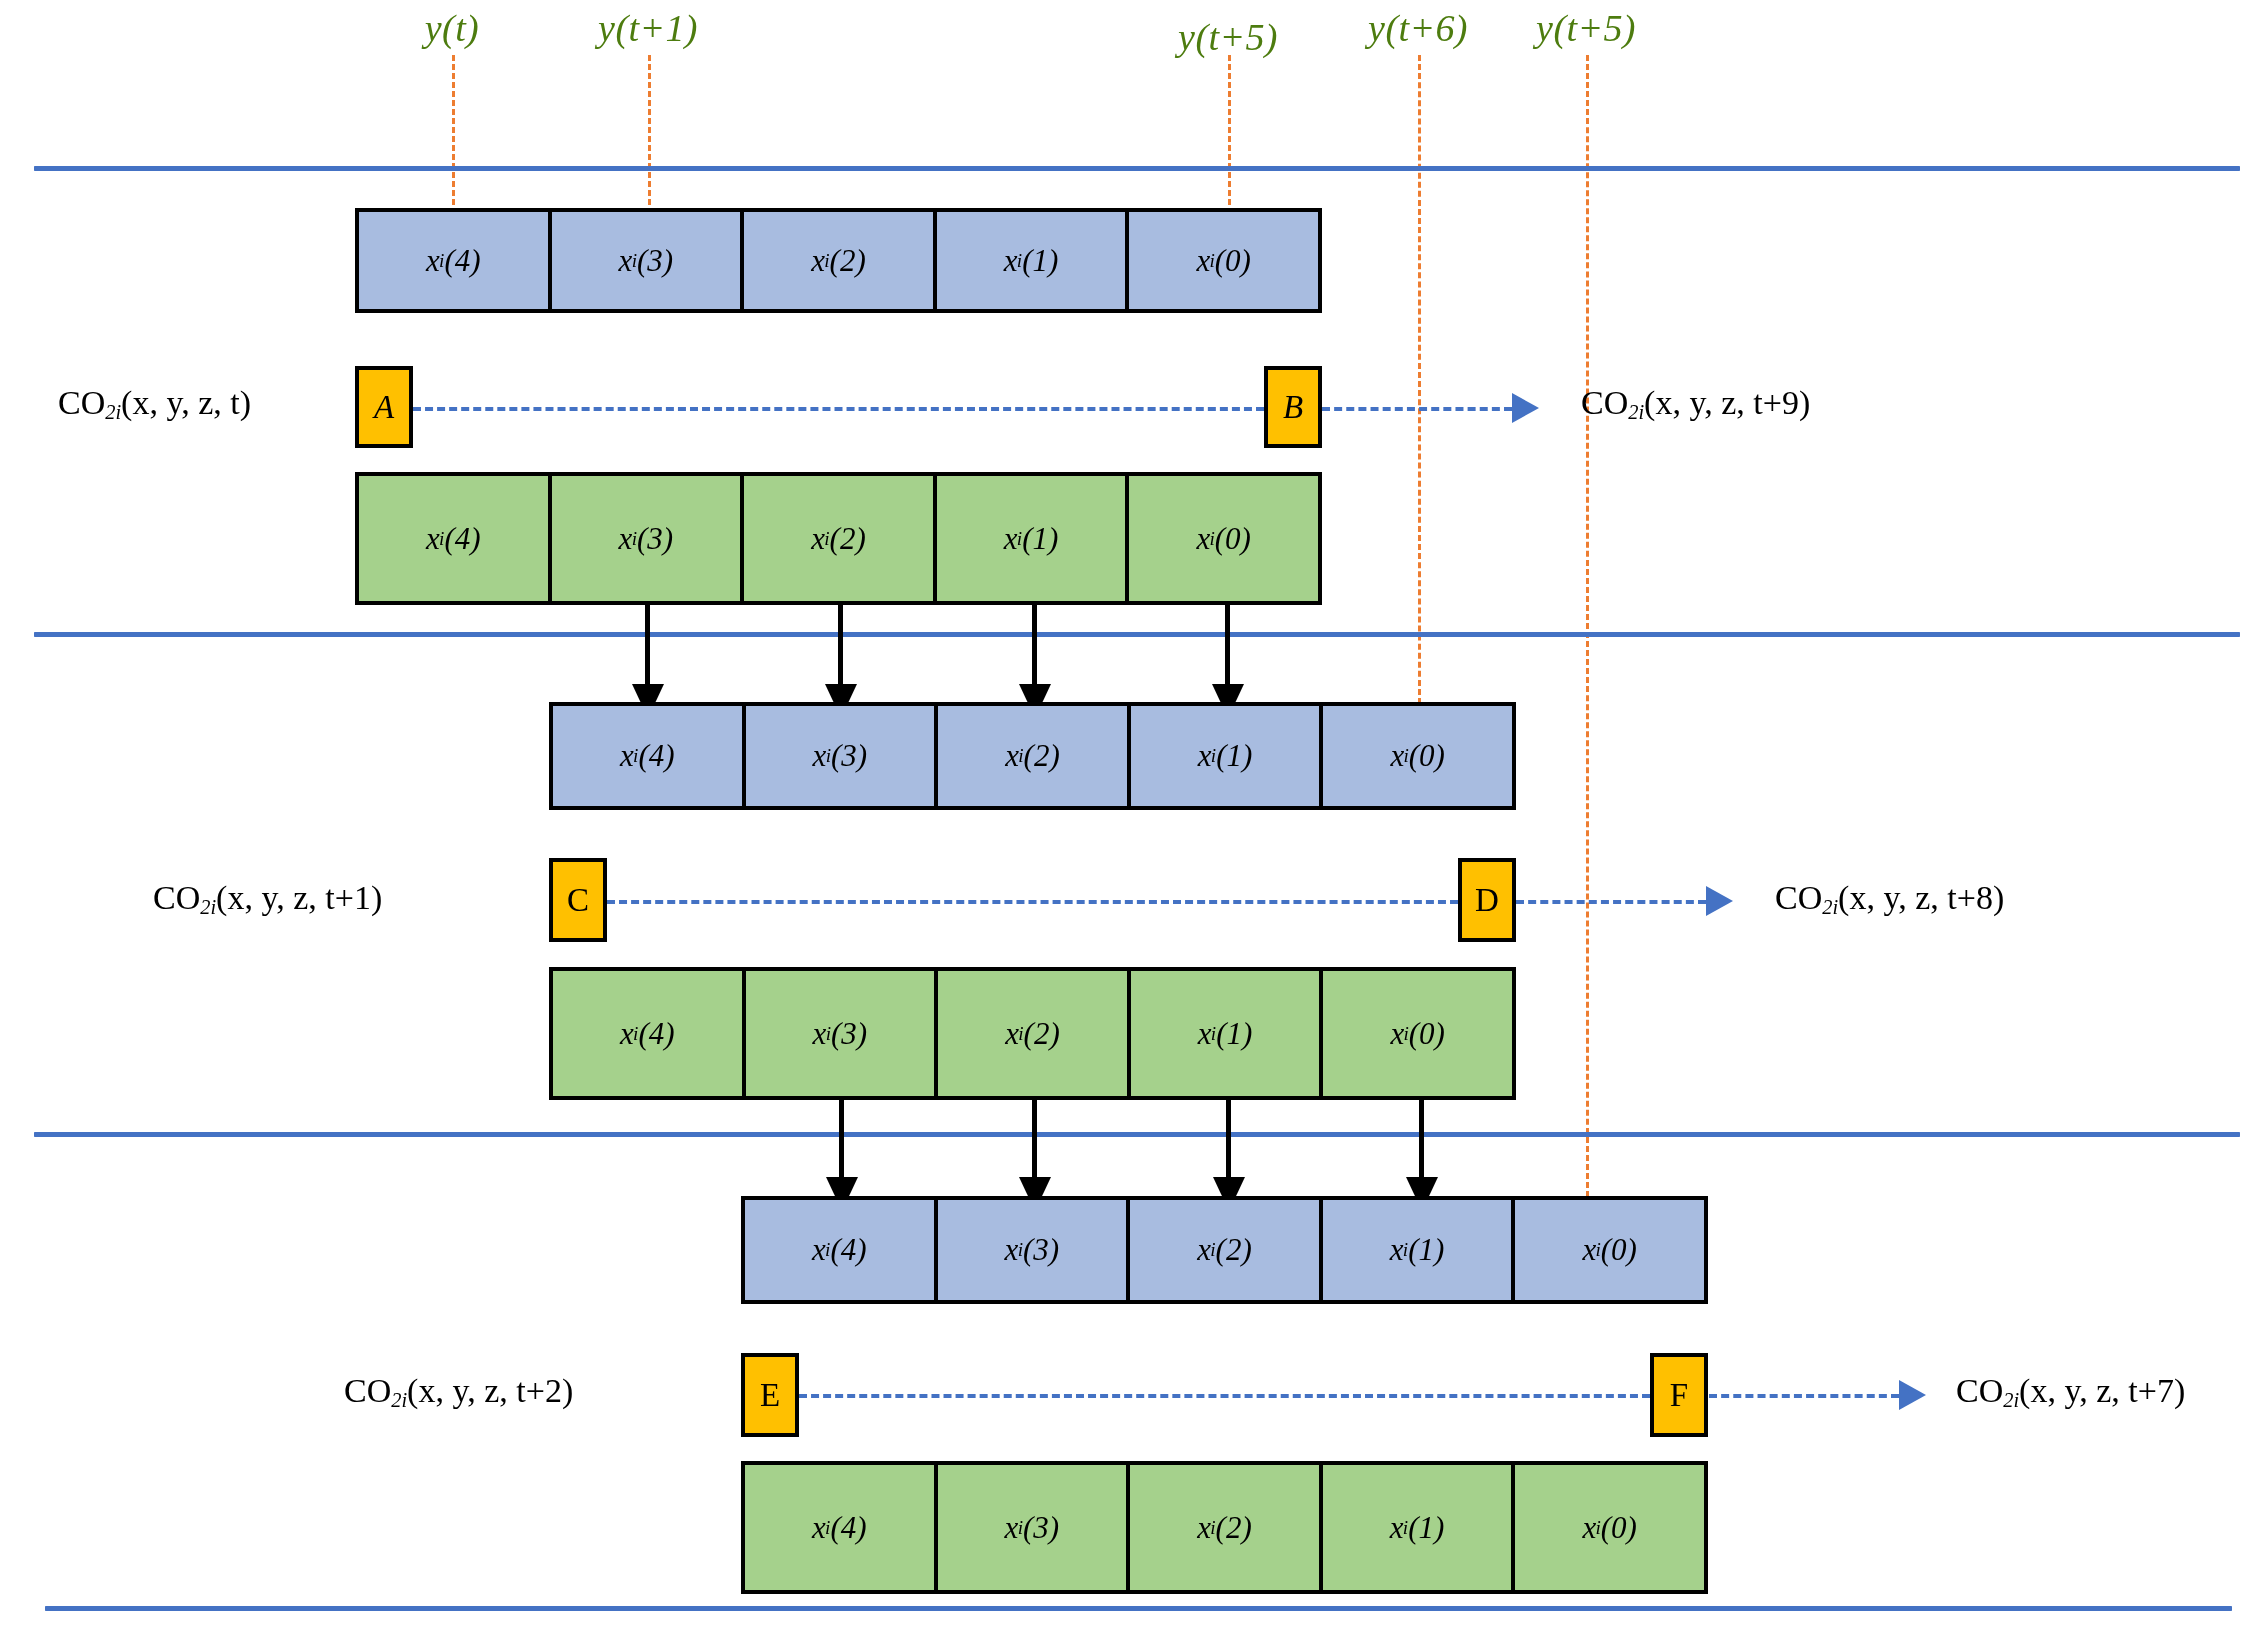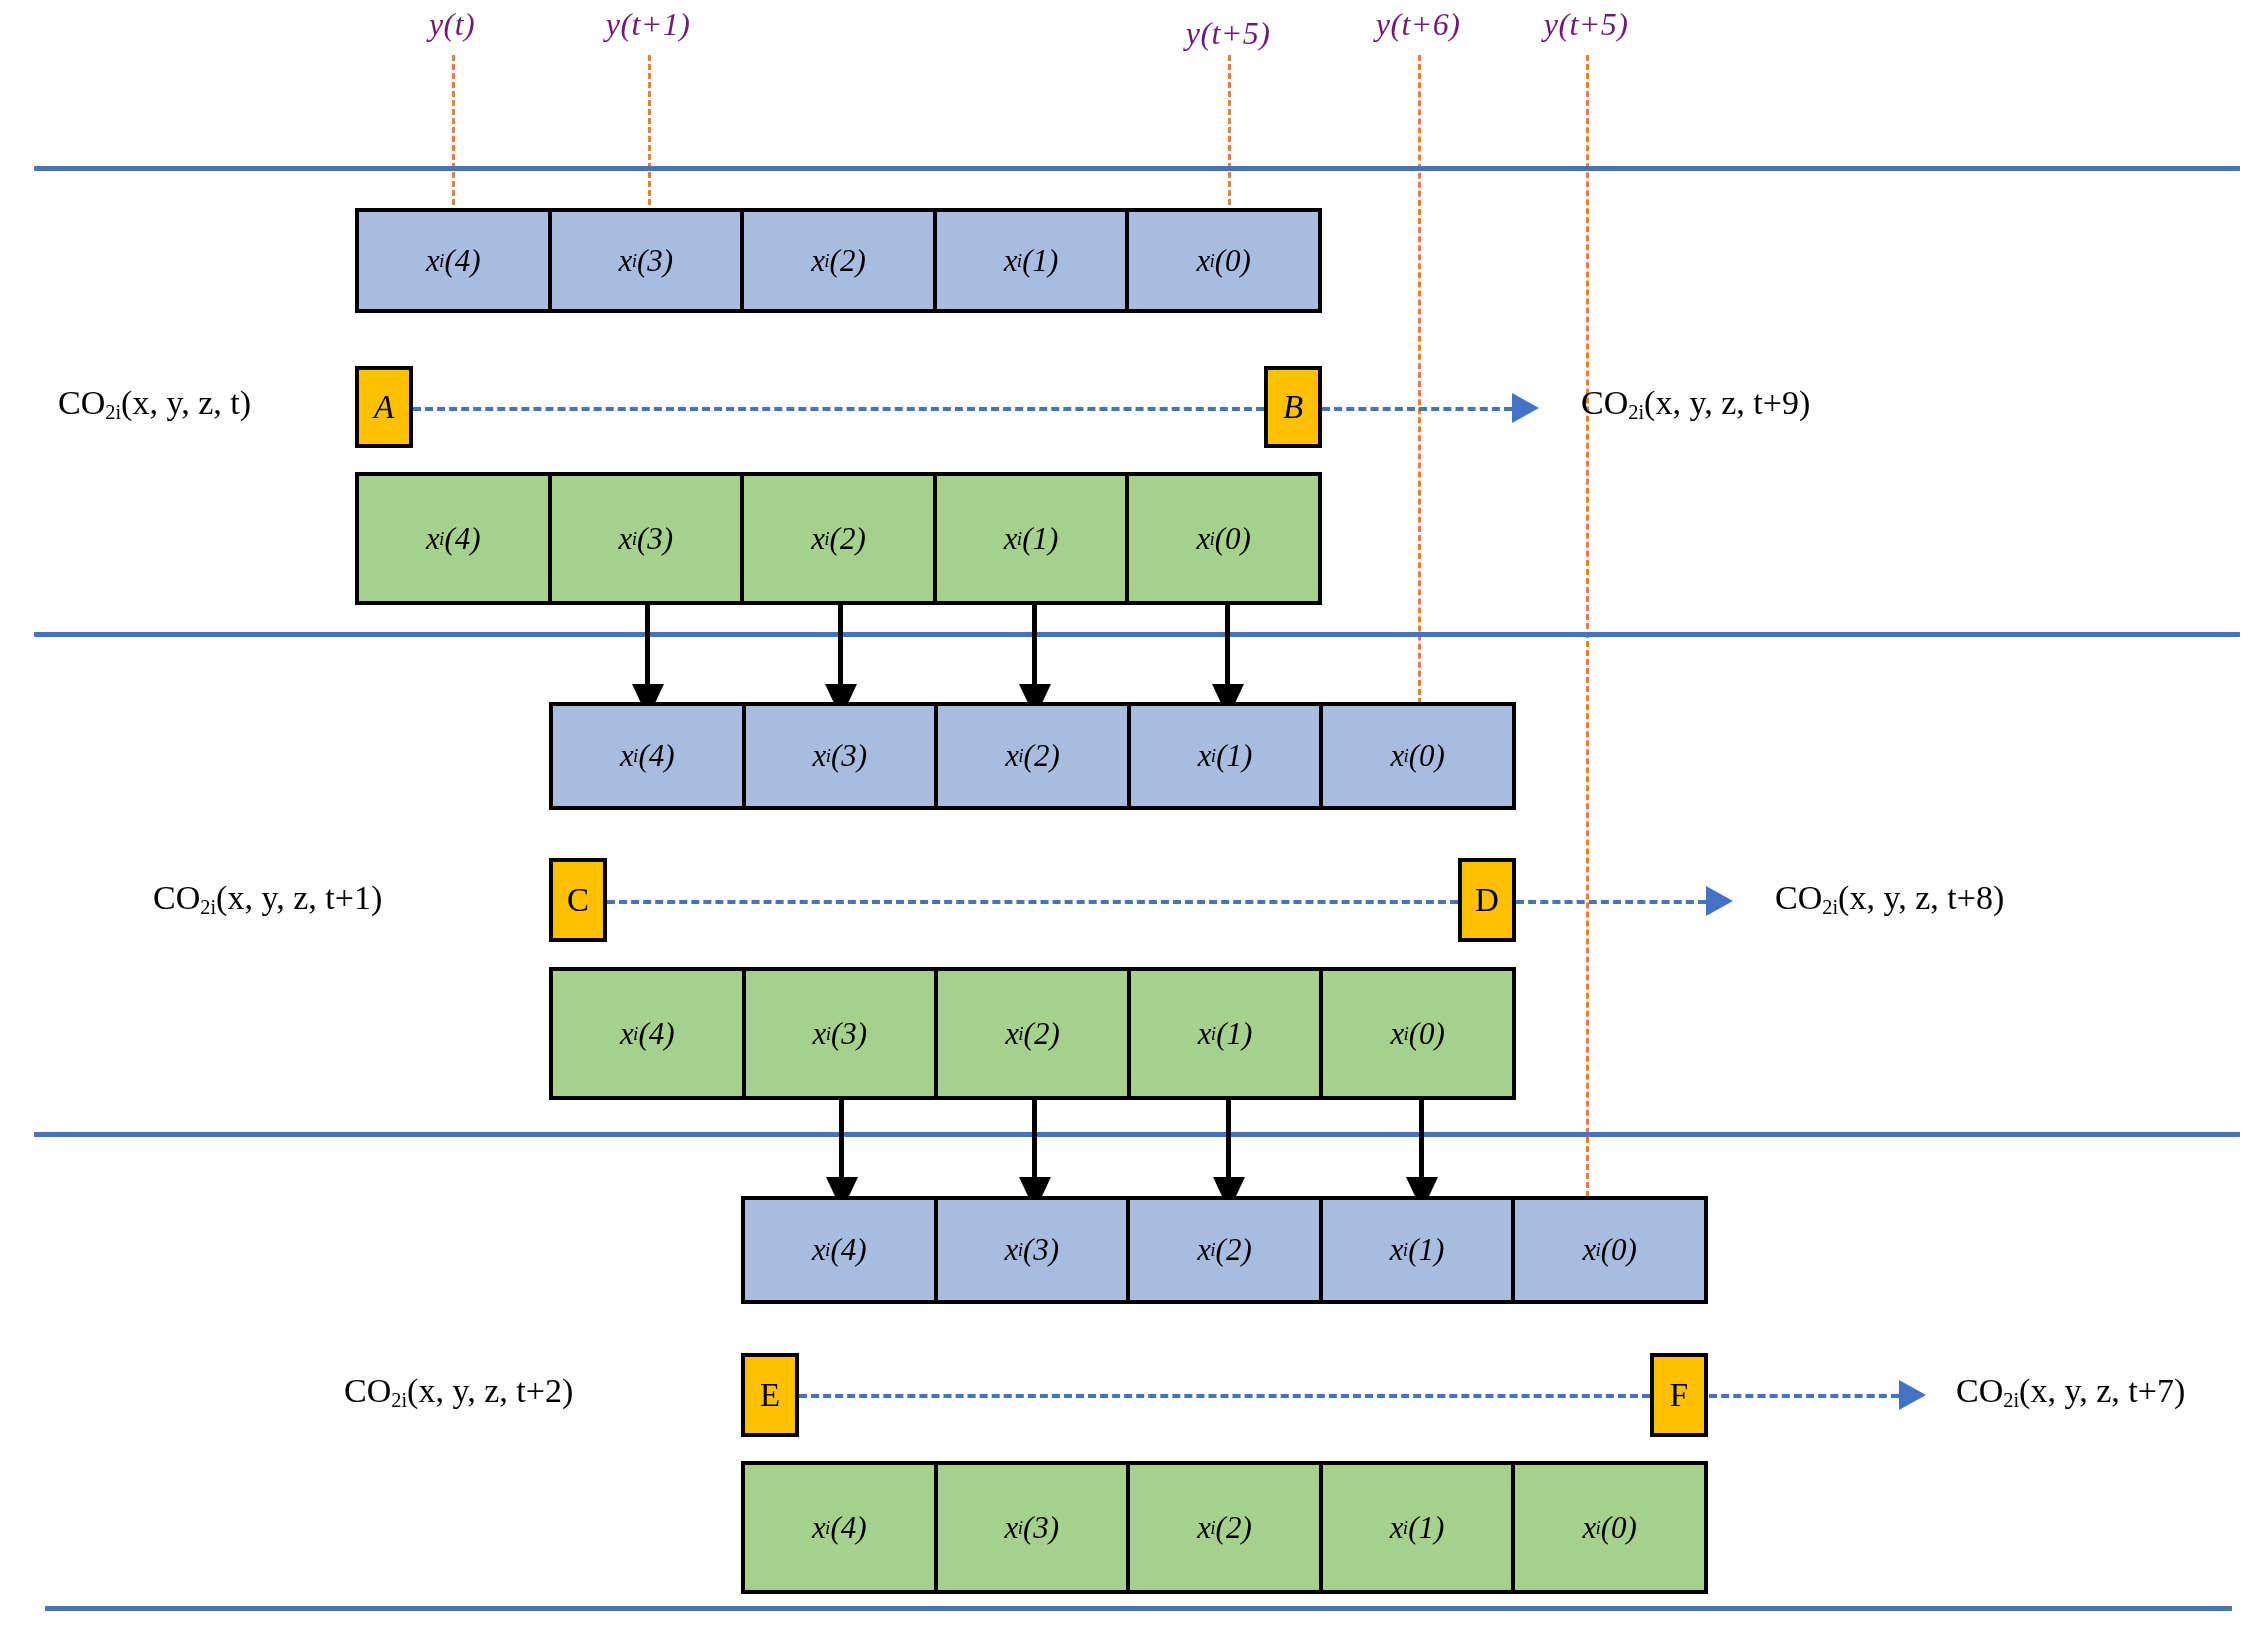--- a/index.html
+++ b/index.html
@@ -27,23 +27,23 @@
   
   .vline {
     position: absolute;
     width: 0;
     border-left: 3.7px dashed #ED7D31;
   }
 
   
   .ylabel {
     position: absolute;
-    font-size: 32px;
+    font-size: 38px;
     font-style: italic;
-    color: #701a75;
+    color: #4d7c0f;
     white-space: nowrap;
     transform: translateX(-50%);
     letter-spacing: 0.4px;
   }
 
   
   .strip {
     position: absolute;
     display: flex;
     box-sizing: border-box;
@@ -107,21 +107,21 @@
     font-size: 34px;
     color: #000000;
     white-space: nowrap;
     font-style: normal;
   }
   .caption .it { }
   .caption sub {
     font-size: 0.60em;
     vertical-align: -0.25em;
   }
-  .caption sub .it { }
+  .caption sub .it { font-style: italic; }
 
   
   .shaft {
     position: absolute;
     width: 5.2px;
     background: #000000;
   }
   .arrowhead-black {
     position: absolute;
     width: 0; height: 0;

